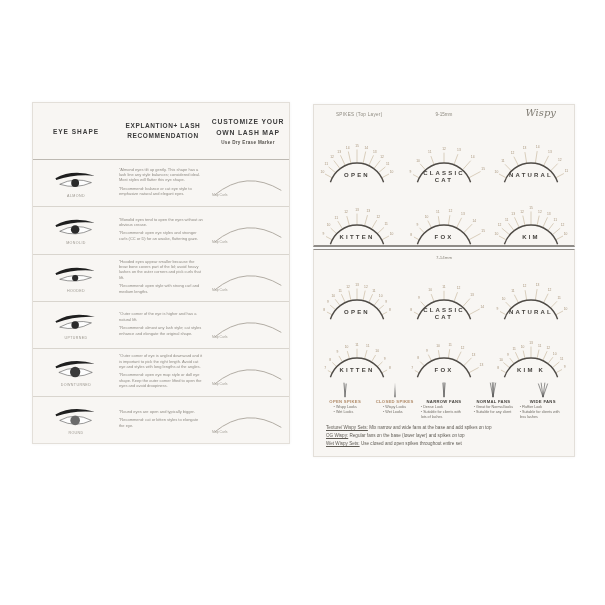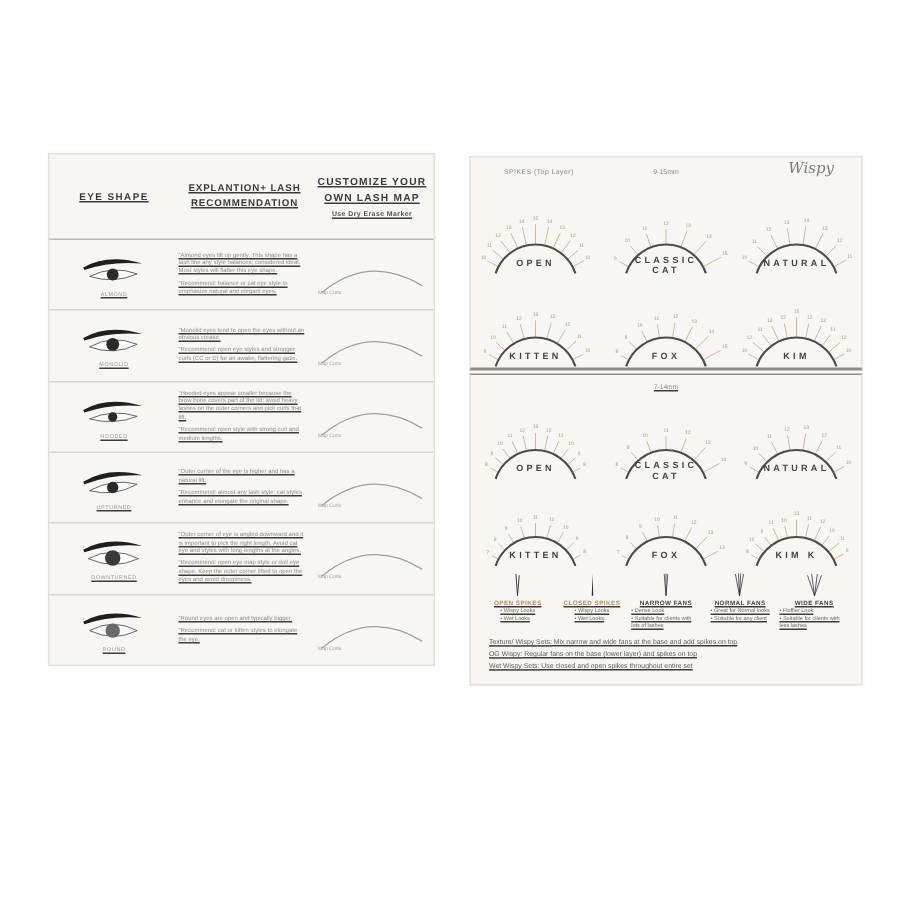--- a/index.html
+++ b/index.html
@@ -1,19 +1,19 @@
 <!DOCTYPE html>
 <html><head>
 <meta charset="utf-8">
 <style>
   html,body{margin:0;padding:0;}
   body{width:605px;height:605px;position:relative;background:#ffffff;
        font-family:"Liberation Sans",sans-serif;color:#3b3b3b;overflow:hidden;}
   .card{position:absolute;background:#f8f6f3;border:1px solid #e3dfd9;box-sizing:border-box;
-        box-shadow:0 0 3px rgba(0,0,0,0.05);text-decoration:underline;}
+        box-shadow:0 0 3px rgba(0,0,0,0.05);}
   
   #left-card{left:32px;top:102px;width:258px;height:342px;display:flex;flex-direction:column;}
   .lheader{height:56px;display:flex;align-items:center;border-bottom:1px solid #bdb9b2;flex:0 0 auto;}
   .lh-col1{width:86px;text-align:center;font-size:6.5px;font-weight:bold;letter-spacing:1px;}
   .lh-col2{width:88px;text-align:center;font-size:6.5px;font-weight:bold;letter-spacing:0.6px;line-height:1.5;}
   .lh-col3{flex:1;text-align:center;}
   .lh-col3 .t{font-size:6.8px;font-weight:bold;letter-spacing:0.8px;line-height:1.5;}
   .lh-col3 .s{font-size:4.6px;font-weight:bold;color:#55524d;margin-top:2px;letter-spacing:0.3px;}
   .lrows{flex:1;display:flex;flex-direction:column;}
   .lrow{flex:1;display:flex;border-top:1px solid #d9d5ce;align-items:center;}

